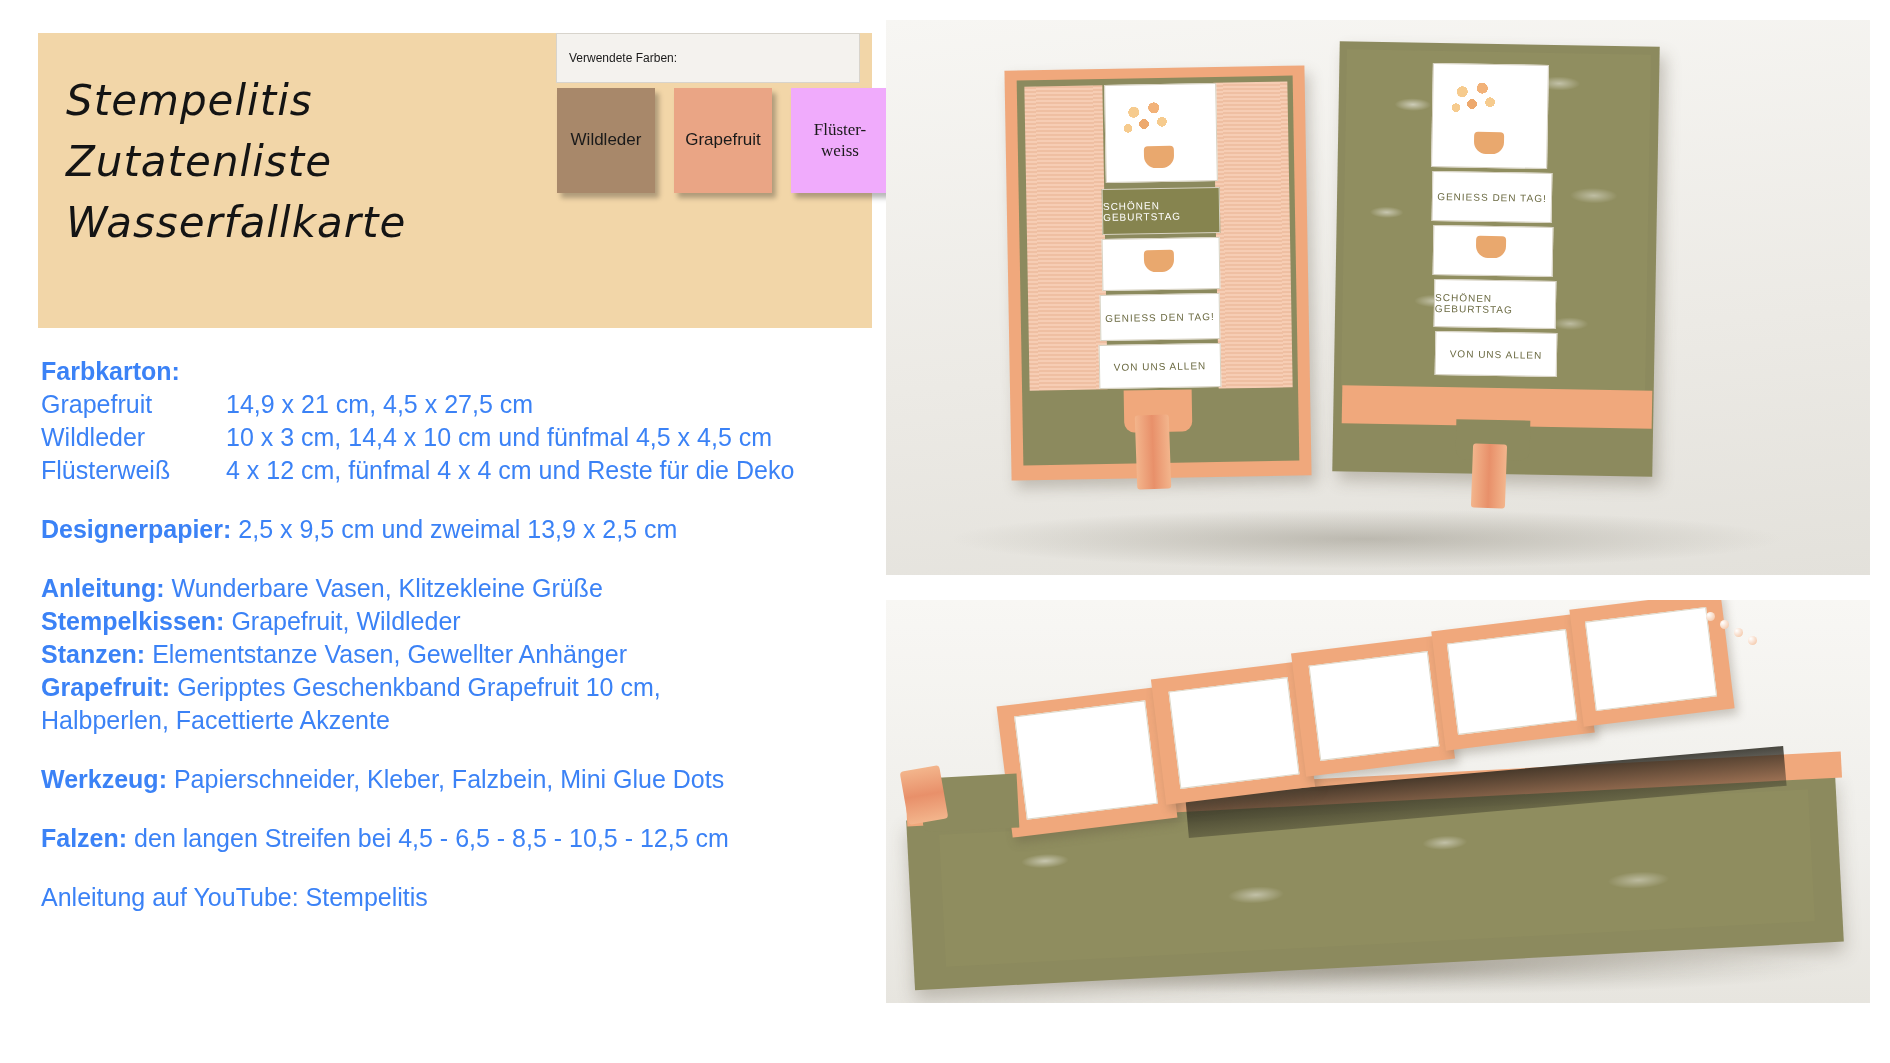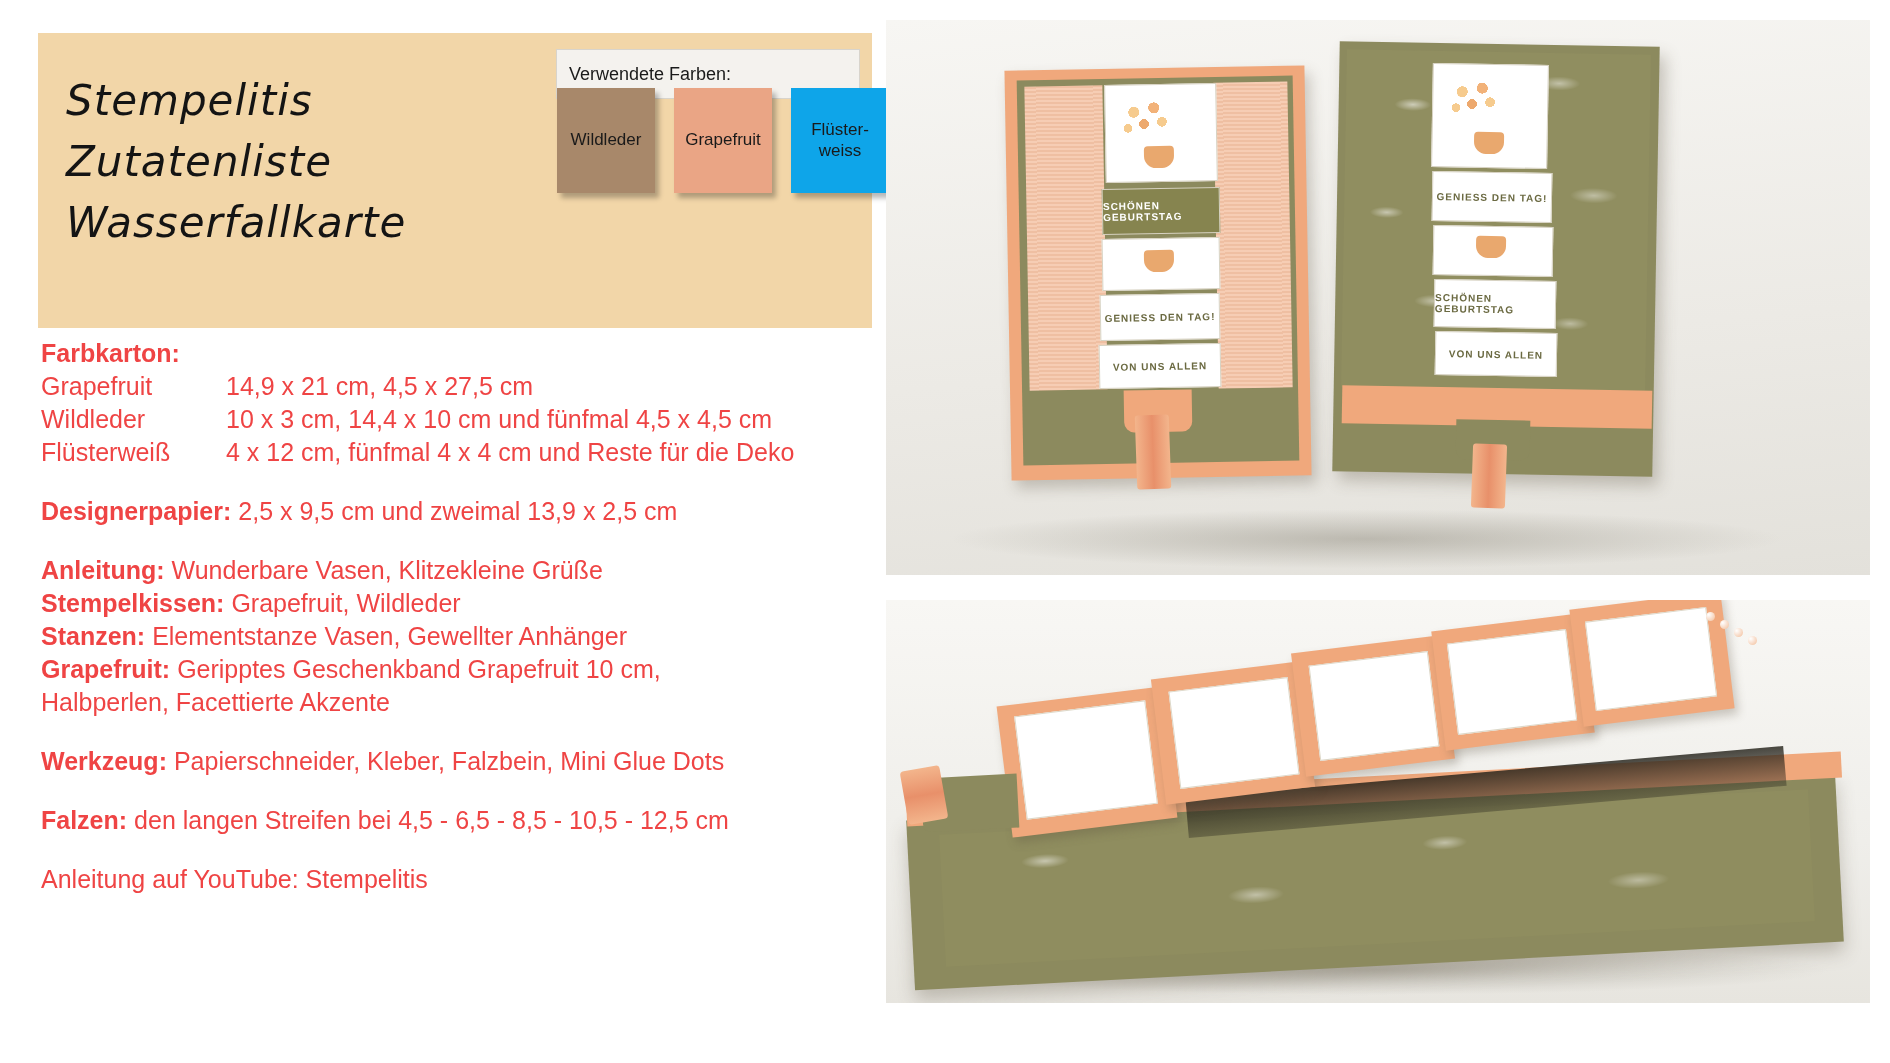--- a/index.html
+++ b/index.html
@@ -50,27 +50,27 @@
   .color-panel {
     position: absolute;
     left: 480px;
     top: 0px;
     width: 342px;
     height: 183px;
   }
   .color-panel-header {
     position: absolute;
     left: 38px;
-    top: 16px;
+    top: 0px;
     width: 304px;
     height: 50px;
     background: #f4f2ee;
     border: 1px solid #d8d4cc;
     box-sizing: border-box;
-    font-size: 18px;
+    font-size: 12px;
     color: #1a1a1a;
     display: flex;
     align-items: center;
     padding-left: 12px;
   }
   .swatch {
     position: absolute;
     top: 55px;
     width: 98px;
     height: 105px;
@@ -79,44 +79,43 @@
     align-items: center;
     justify-content: center;
     text-align: center;
     font-size: 17px;
     line-height: 1.2;
     color: #1a1a1a;
     box-sizing: border-box;
   }
   .swatch-1 { left: 39px;  background: #a8886a; }
   .swatch-2 { left: 156px; background: #eaa585; }
-  .swatch-3 { left: 273px; background: #0ea5e9; }
+  .swatch-3 { left: 273px; background: #f0abfc; font-family: Liberation Serif, serif; }
 
   
   .body-text {
     position: absolute;
     left: 41px;
-    top: 337px;
+    top: 355px;
     width: 830px;
     font-size: 25px;
-    color: #ef4444;
+    color: #3b82f6;
     line-height: 1.32;
   }
   .body-text p { margin: 0; }
   .blk { margin-bottom: 26px; }
   .bold { font-weight: bold; }
 
   .list-row { display: flex; }
   .list-label { width: 185px; font-weight: normal; flex: 0 0 185px; }
 
   
   .photo {
     position: absolute;
     overflow: hidden;
-    font-weight: bold;
   }
   .photo-top {
     left: 886px;
     top: 20px;
     width: 984px;
     height: 555px;
     background: #f3f2ef;
   }
   .photo-bottom {
     left: 886px;

